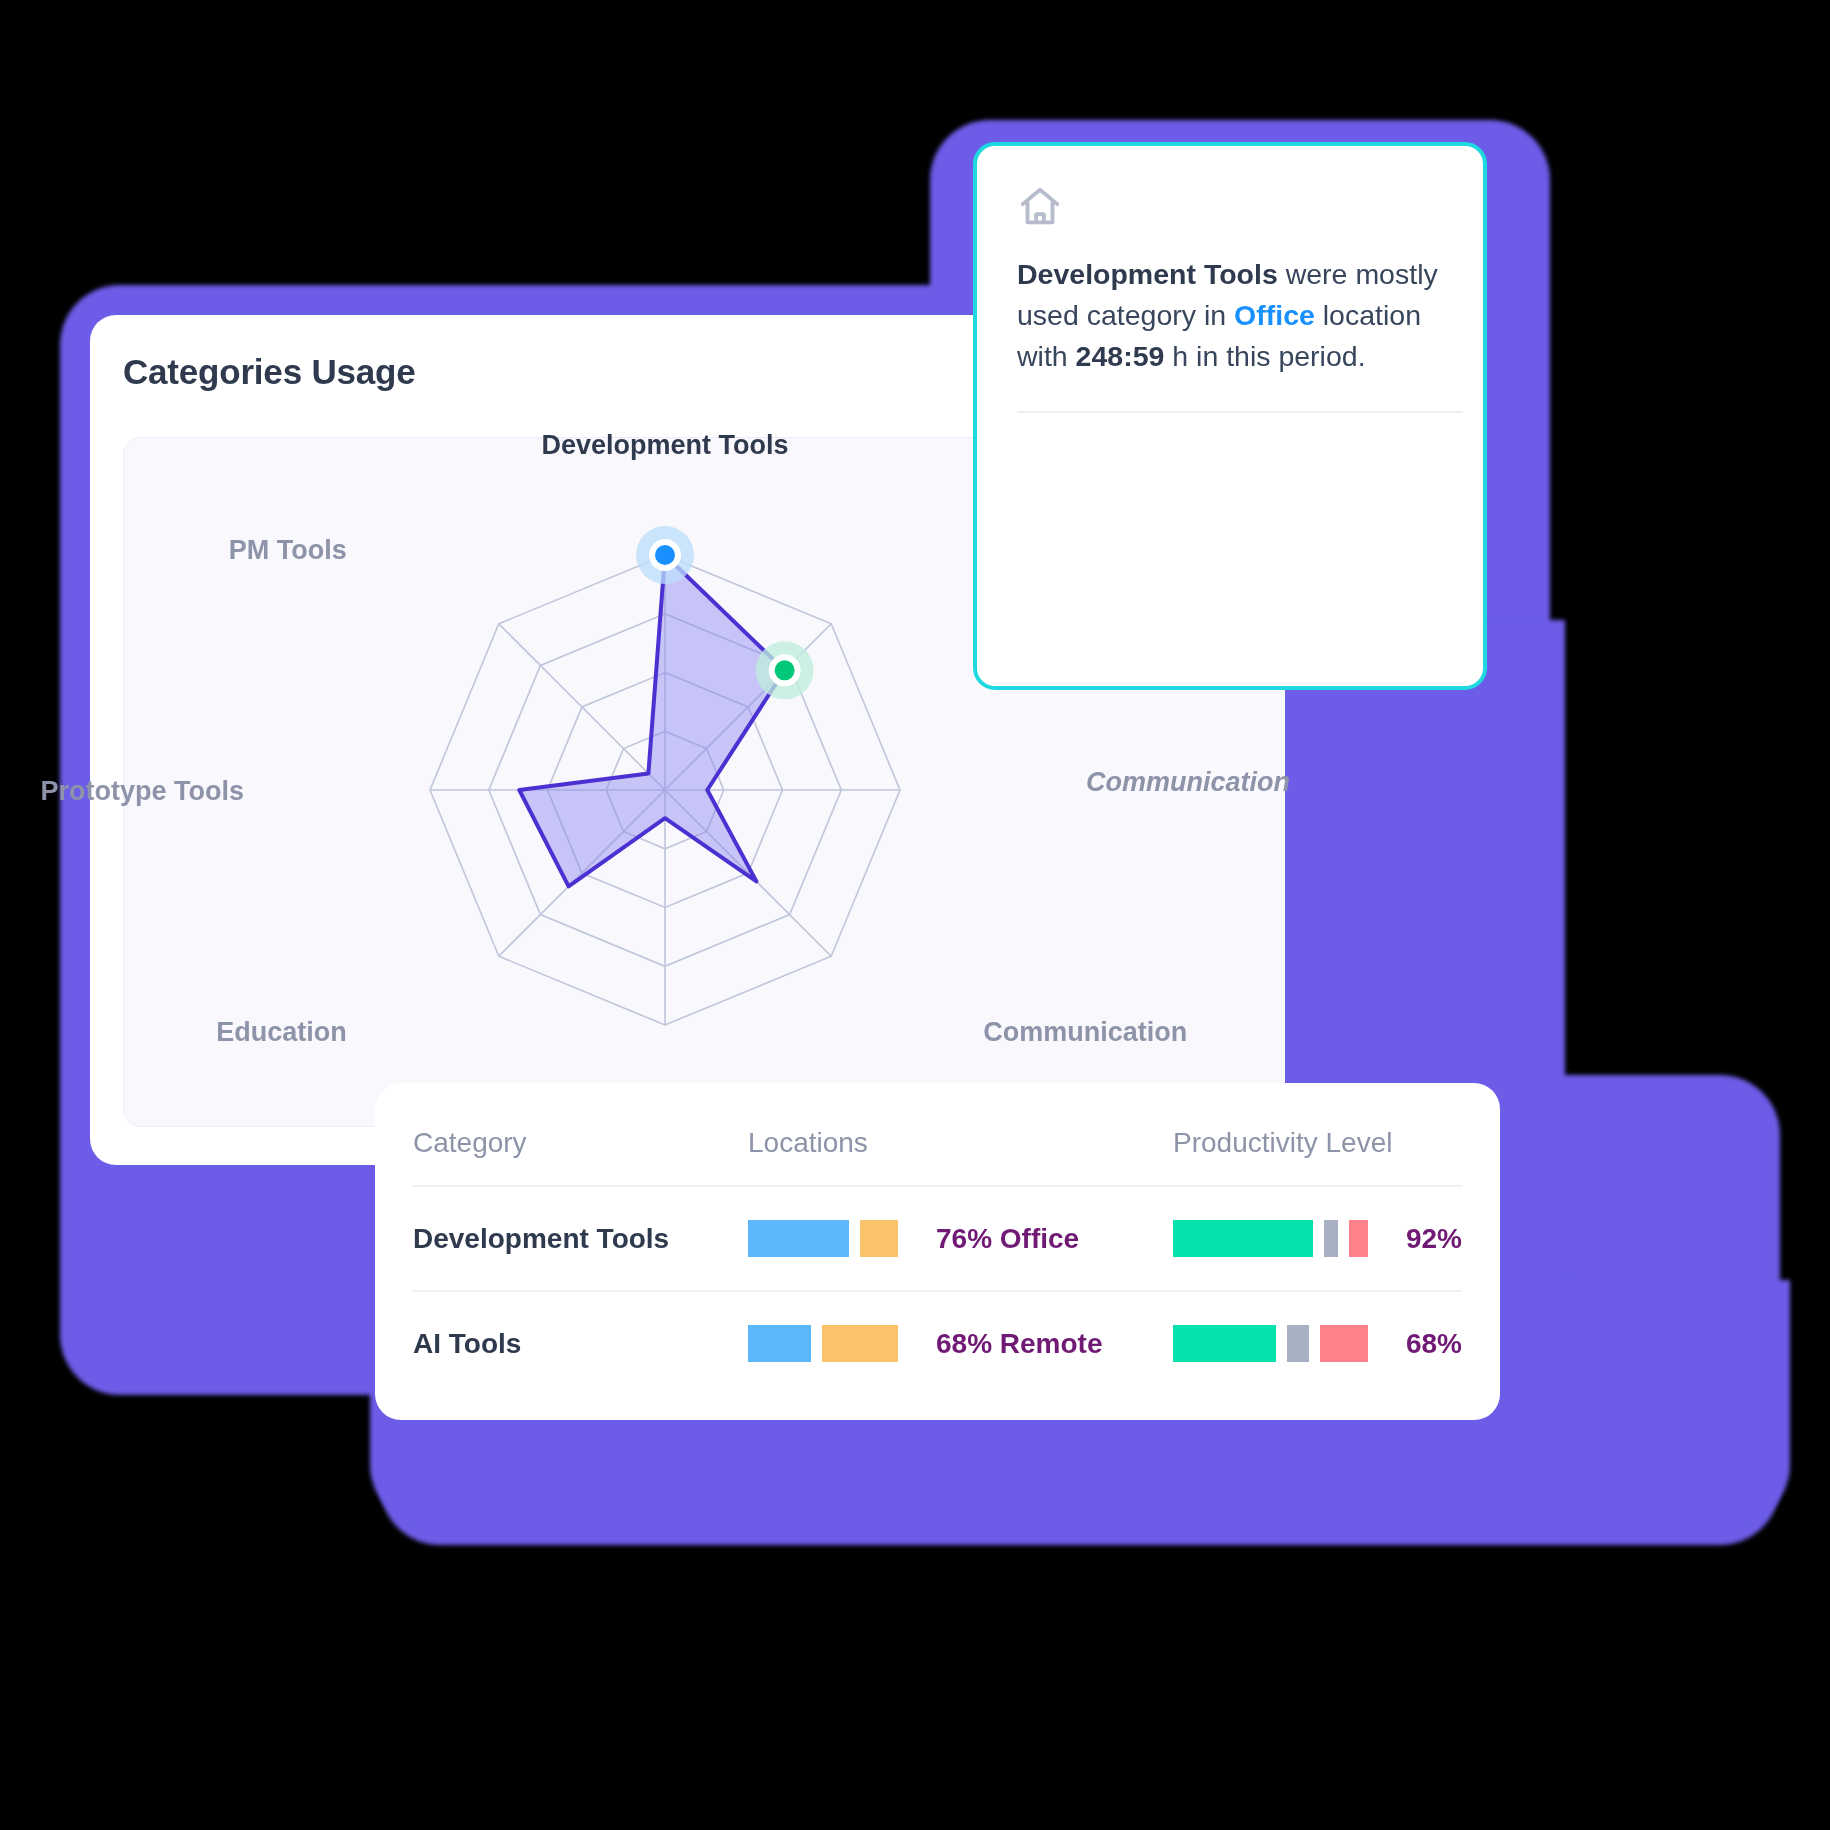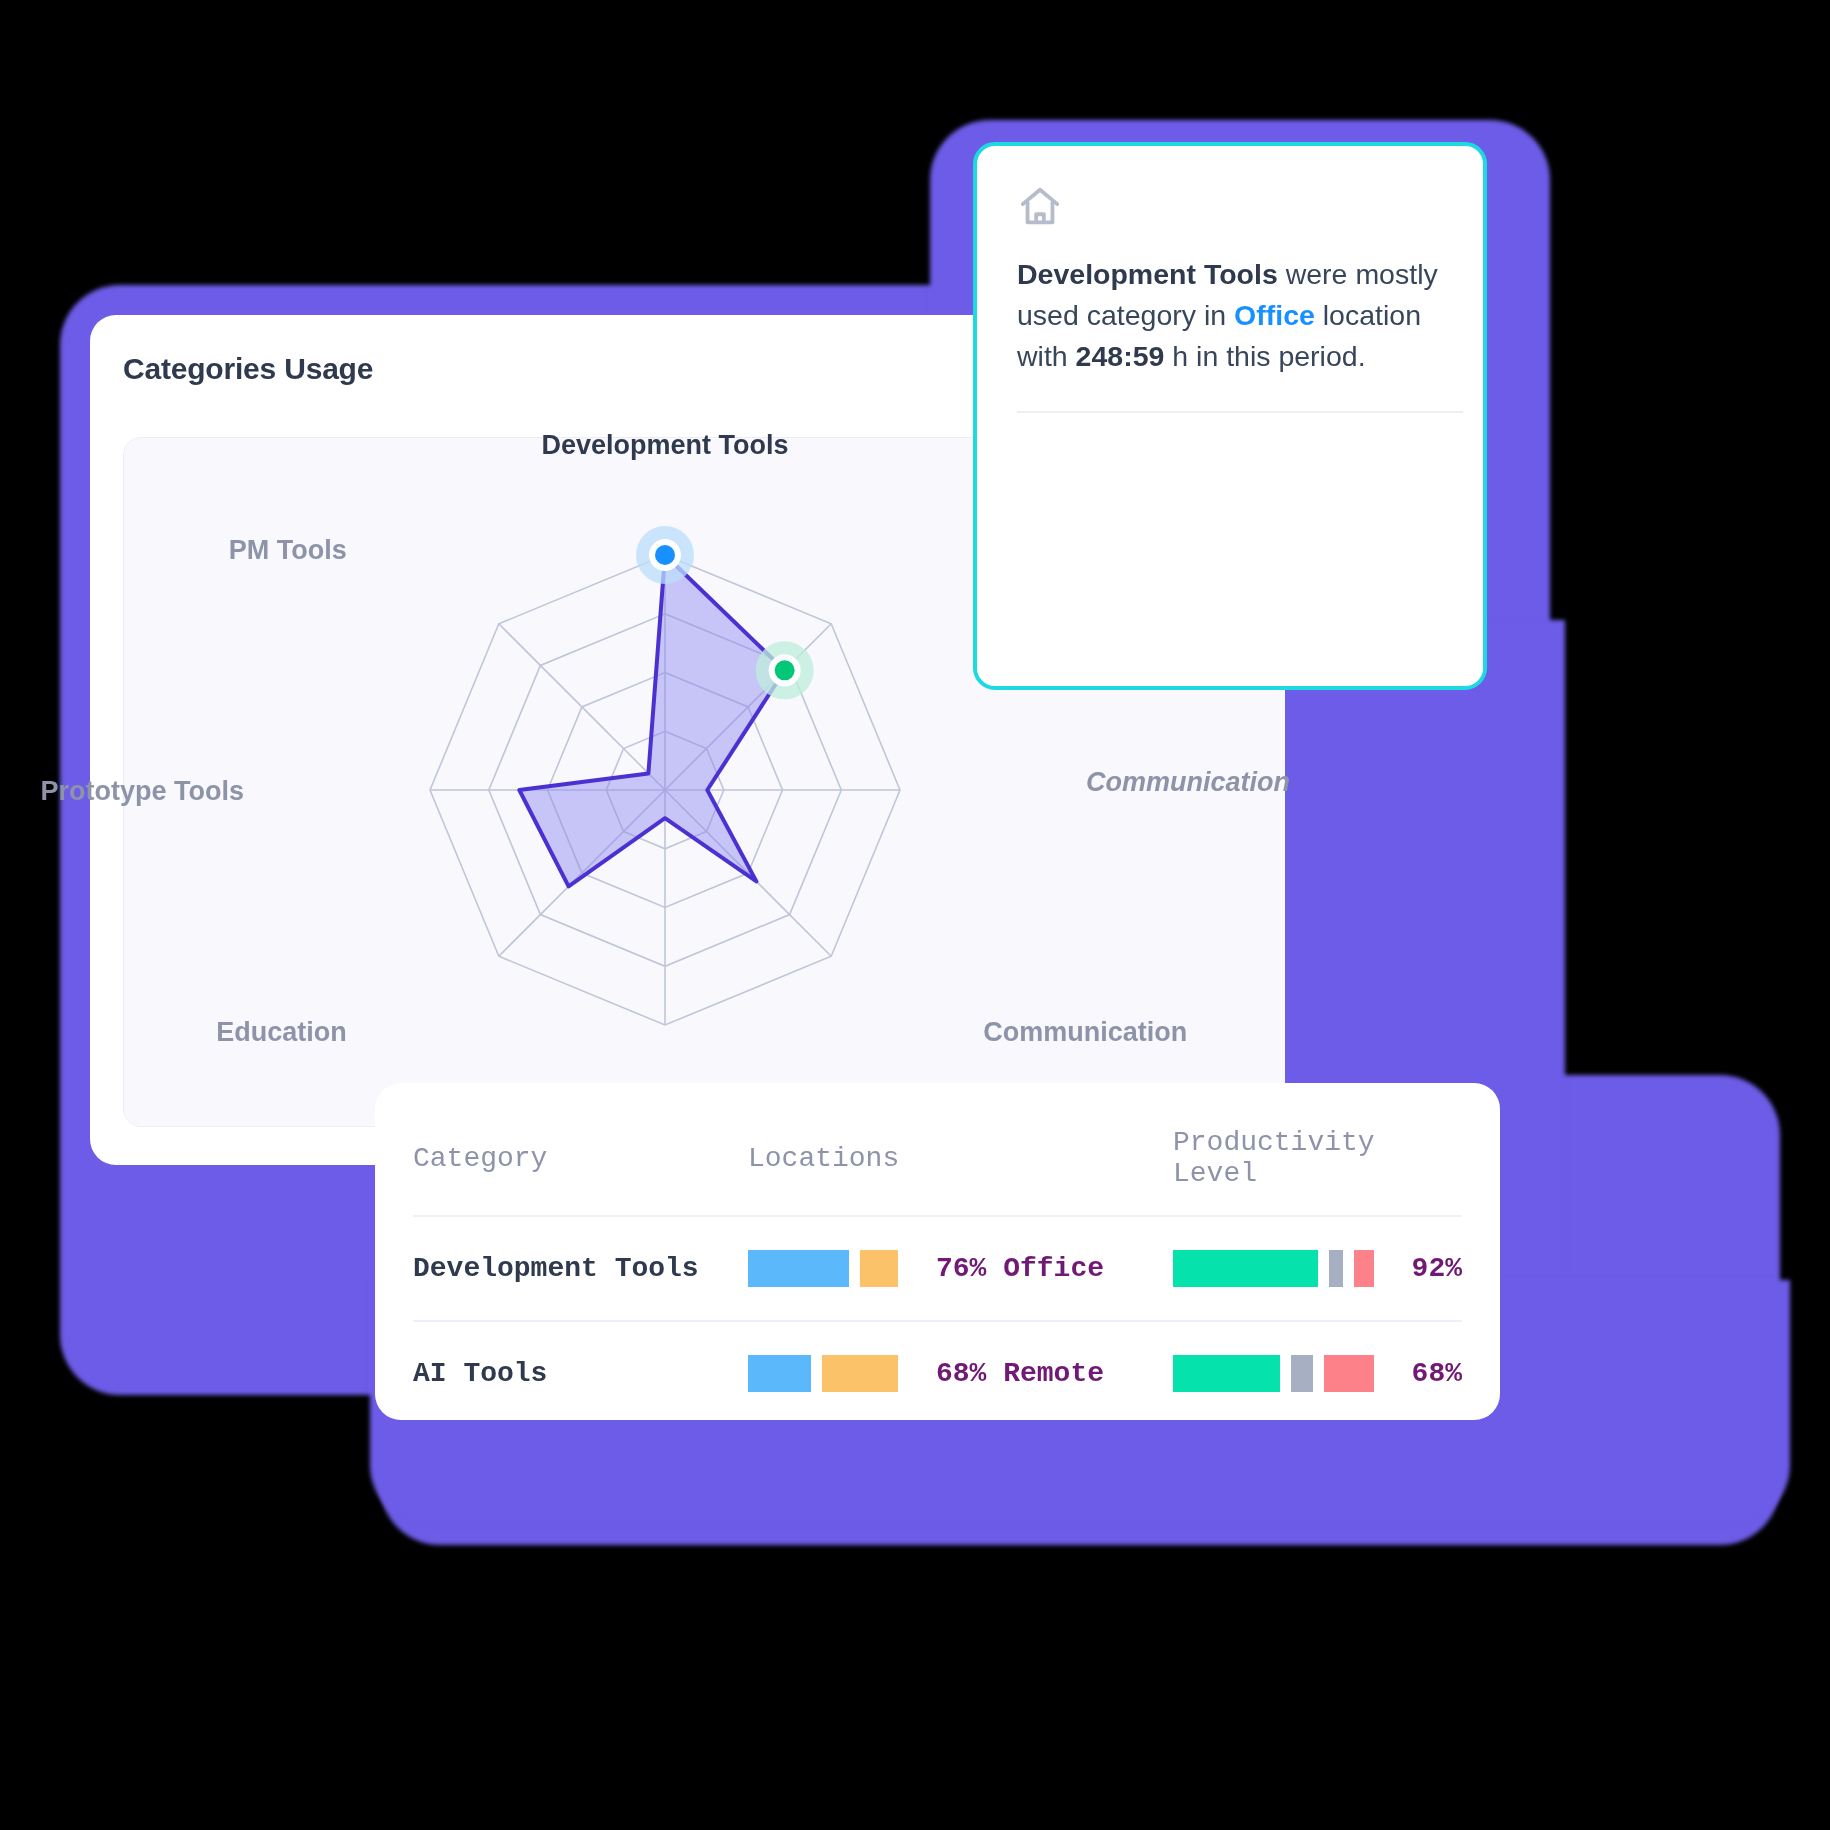--- a/index.html
+++ b/index.html
@@ -21,21 +21,21 @@
 
   
   .card-usage {
     position: absolute; left: 90px; top: 315px;
     width: 1195px; height: 850px;
     background: #FFFFFF; border-radius: 26px;
     overflow: hidden;
   }
   .card-title {
     position: absolute; left: 33px; top: 37px;
-    font-size: 30px; font-weight: 700; color: #2F3A4E;
+    font-size: 35px; font-weight: 700; color: #2F3A4E;
     letter-spacing: -0.2px;
   }
   .chart-panel {
     position: absolute; left: 33px; top: 122px;
     width: 1400px; height: 690px;
     background: #F8F8FD;
     border: 1px solid #EDEDF7; border-radius: 18px;
   }
 
   
@@ -63,21 +63,21 @@
   .tip-text .green { font-weight: 700; color: #17C98A; }
   .tip-sep { height: 2px; background: #EDEEF6; margin: 34px 0 30px 0; }
 
   
   .card-table {
     position: absolute; left: 375px; top: 1083px;
     width: 1125px; height: 337px;
     background: #FFFFFF; border-radius: 26px;
     padding: 0 38px;
   }
-  .tbl { width: 100%; border-collapse: collapse; table-layout: fixed; font-family: Liberation Mono, monospace; }
+  .tbl { width: 100%; border-collapse: collapse; table-layout: fixed; }
   .tbl th {
     text-align: left; font-size: 28px; font-weight: 400;
     color: #8D93A8; padding: 44px 0 26px 0;
     border-bottom: 2px solid #EFEFF8;
   }
   .tbl td { padding: 33px 0; border-bottom: 2px solid #EFEFF8; vertical-align: middle; }
   .tbl tr:last-child td { border-bottom: none; }
   .col-cat  { width: 335px; }
   .col-loc  { width: 425px; }
   .col-prod { width: auto; }

